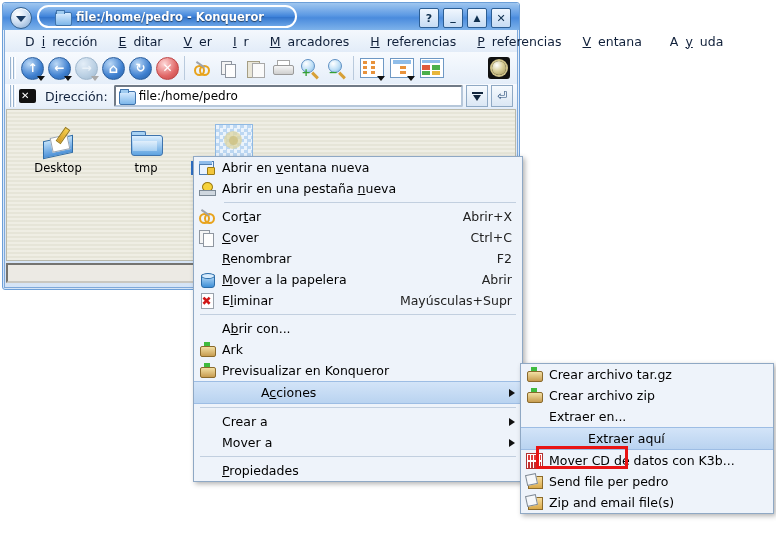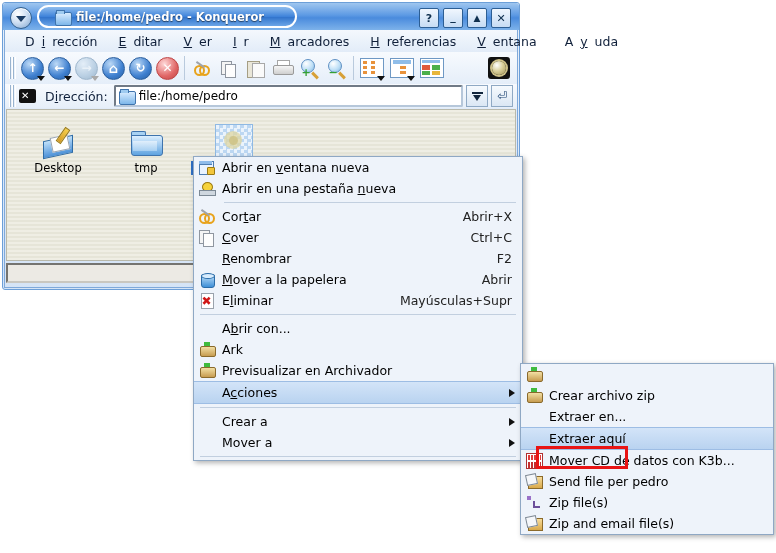--- a/index.html
+++ b/index.html
@@ -92,21 +92,21 @@
   .menu{position:absolute;background:#eef3fa;border:1px solid #8fa8c4;
         box-shadow:2px 2px 5px rgba(0,0,0,.30);font-size:12.5px;box-sizing:border-box;}
   #ctxmenu{left:193px;top:156px;width:330px;}
   #submenu{left:520px;top:363px;width:254px;}
   .mi{position:relative;height:21px;display:flex;align-items:center;cursor:default;}
   .mi .mic{width:26px;height:21px;flex:none;display:flex;align-items:center;justify-content:center;}
   .mi .mlbl{flex:1;white-space:nowrap;padding-left:2px;color:#000;}
   .mi .macc{color:#222;padding-right:10px;white-space:nowrap;}
   .mi .sub-arrow{position:absolute;right:7px;top:7px;width:0;height:0;
      border-top:4px solid transparent;border-bottom:4px solid transparent;border-left:6px solid #111;}
-  .mi.hl{background:linear-gradient(#d3e4f8,#b9d3f0);border-top:1px solid #9dbde4;border-bottom:1px solid #9dbde4;}
+  .mi.hl{background:linear-gradient(#d3e4f8,#b9d3f0);border-top:1px solid #9dbde4;border-bottom:1px solid #9dbde4;padding-left:39px;}
   .msep{height:1px;background:#c2cfdf;margin:3px 6px 3px 30px;}
   .msep.full{margin-left:6px;}
   .redbox{position:absolute;border:3px solid #e81414;box-sizing:border-box;}
 
   
   .ico{position:relative;display:block;}
   .folder{width:15px;height:12px;background:linear-gradient(#d9ecff,#7db7ea);
      border:1px solid #3f74ad;border-radius:1px 2px 2px 2px;}
   .folder:before{content:"";position:absolute;left:0;top:-3px;width:7px;height:3px;
      background:#9fcbf0;border:1px solid #3f74ad;border-bottom:none;border-radius:1px 1px 0 0;}
@@ -214,20 +214,21 @@
     </div>
   </div>
 
   <div class="menubar">
     <span><span>D</span><u>i</u><span>rección</span></span>
     <span><u>E</u><span>ditar</span></span>
     <span><u>V</u><span>er</span></span>
     <span><u>I</u><span>r</span></span>
     <span><u>M</u><span>arcadores</span></span>
     <span><u>H</u><span>referencias</span></span>
+    <span><u>P</u><span>referencias</span></span>
     <span><u>V</u><span>entana</span></span>
     <span><span>A</span><u>y</u><span>uda</span></span>
   </div>
 
   <div class="toolbar">
     <div class="grip"></div>
 
     <div class="tbtn">
       <span class="rnd blue">
           <span class="arw">↑</span>
@@ -503,21 +504,21 @@
   <div class="mi">
     <span class="mic">
         <span class="ark">
           <span class="ar">
             <i></i>
             <b></b>
           </span>
           <span class="bag"></span>
         </span>
       </span>
-    <span class="mlbl">Previsualizar en Archivador</span>
+    <span class="mlbl">Previsualizar en Konqueror</span>
   </div>
 
   <div class="mi hl">
     <span class="mic"></span>
     <span class="mlbl"><span>A</span><u>c</u><span>ciones</span></span>
     <span class="sub-arrow"></span>
   </div>
 
   <div class="msep full"></div>
 
@@ -528,35 +529,40 @@
   </div>
 
   <div class="mi">
     <span class="mic"></span>
     <span class="mlbl">Mover a</span>
     <span class="sub-arrow"></span>
   </div>
 
   <div class="msep full"></div>
 
+  <div class="mi">
+    <span class="mic"></span>
+    <span class="mlbl"><u>P</u><span>ropiedades</span></span>
+  </div>
 
 </div>
 
 <div class="menu" id="submenu">
 
   <div class="mi">
     <span class="mic">
         <span class="ark">
           <span class="ar">
             <i></i>
             <b></b>
           </span>
           <span class="bag"></span>
         </span>
       </span>
+    <span class="mlbl">Crear archivo tar.gz</span>
   </div>
 
 
   <div class="mi">
     <span class="mic">
         <span class="ark">
           <span class="ar">
             <i></i>
             <b></b>
           </span>
@@ -589,29 +595,20 @@
   <div class="mi">
     <span class="mic">
         <span class="mailic">
           <i></i>
           <b></b>
         </span>
       </span>
     <span class="mlbl">Send file per pedro</span>
   </div>
 
-  <div class="mi">
-    <span class="mic">
-        <span class="zipic">
-          <i></i>
-          <b></b>
-        </span>
-      </span>
-    <span class="mlbl">Zip file(s)</span>
-  </div>
 
   <div class="mi">
     <span class="mic">
         <span class="mailic">
           <i></i>
           <b></b>
         </span>
       </span>
     <span class="mlbl">Zip and email file(s)</span>
   </div>

